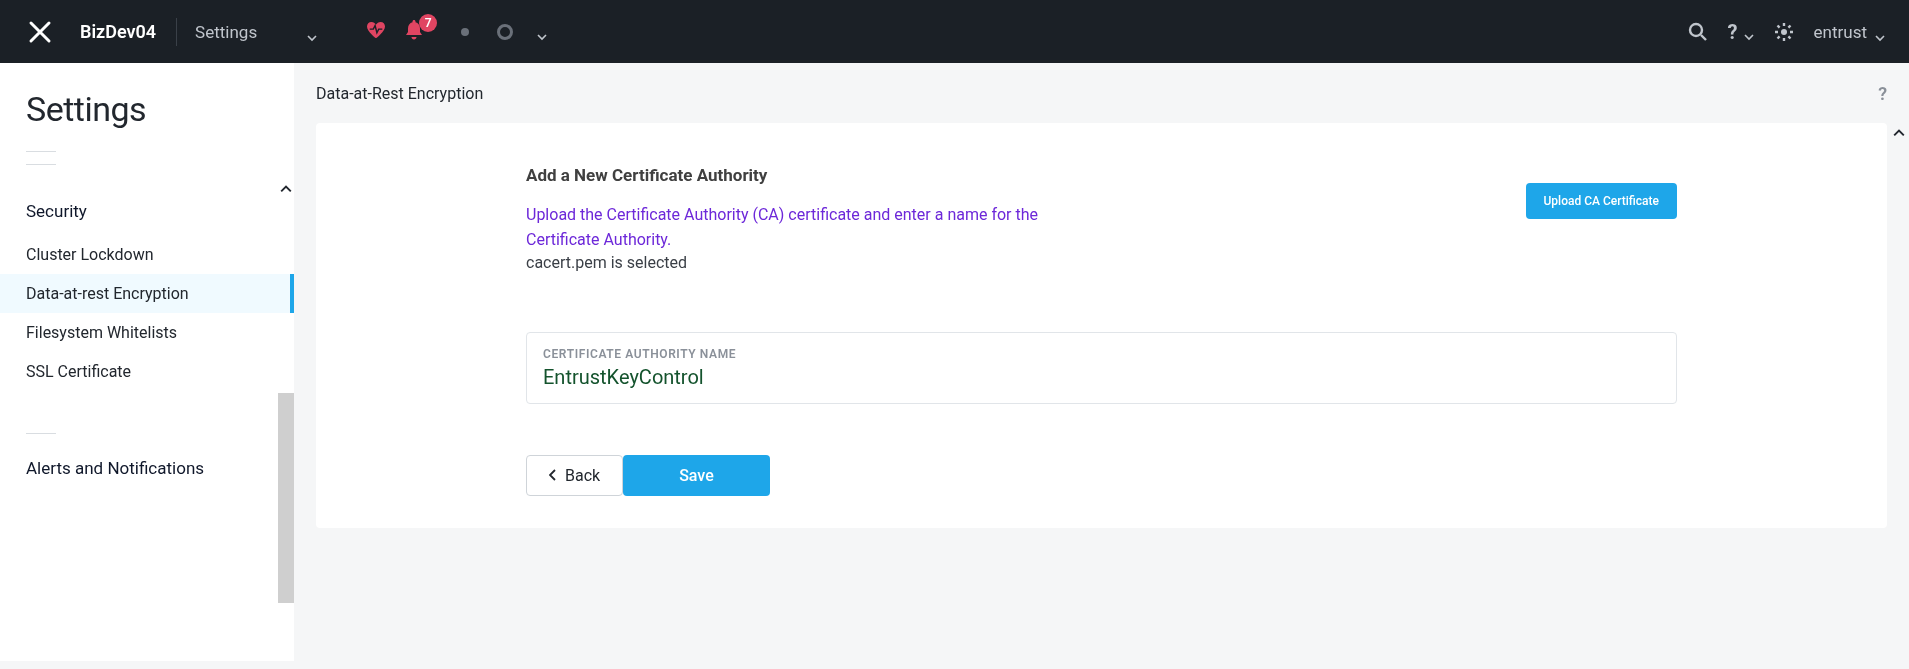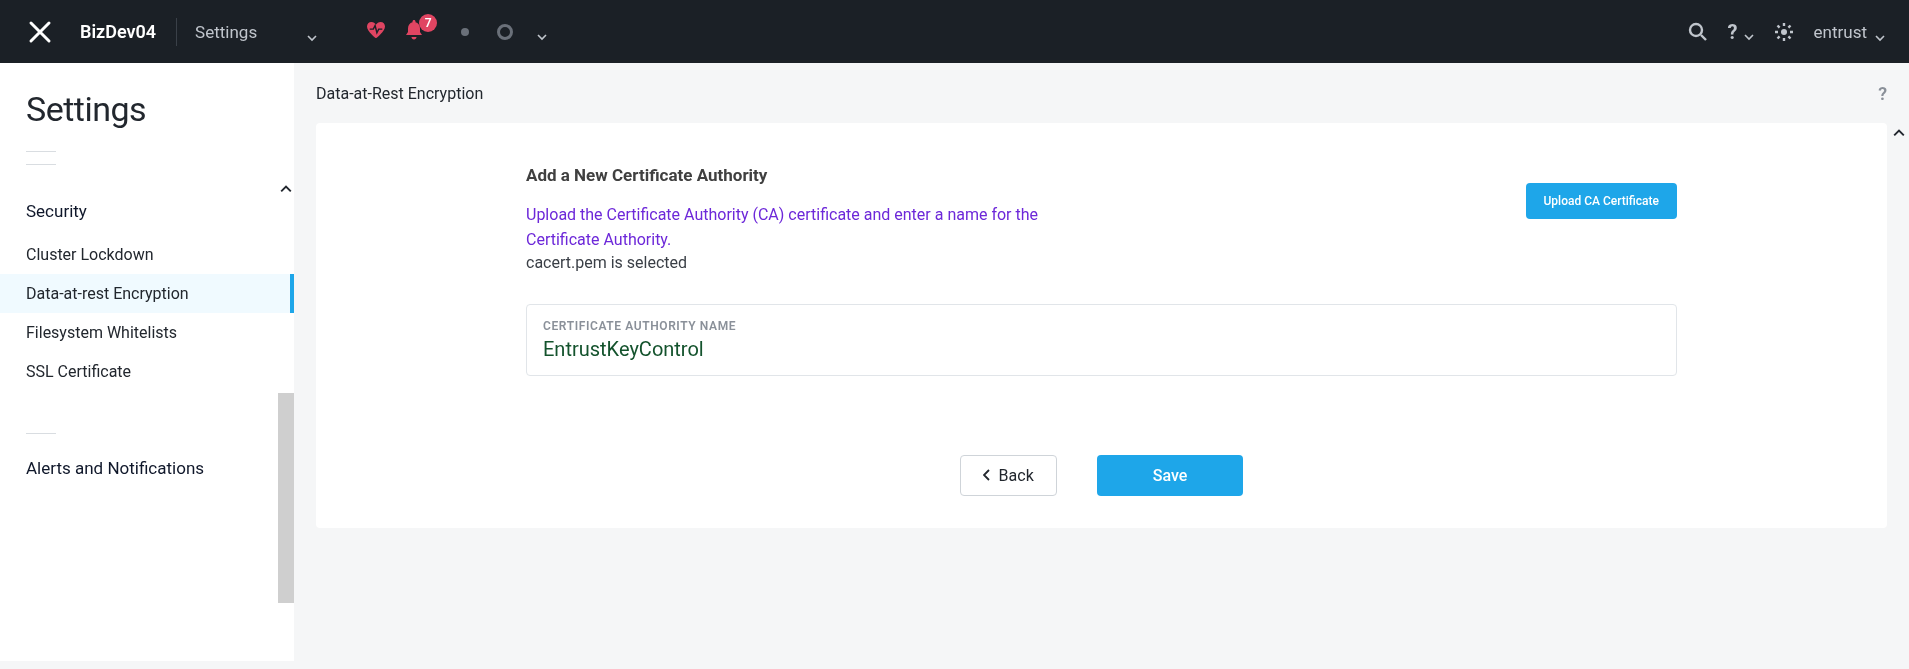--- a/index.html
+++ b/index.html
@@ -83,28 +83,28 @@
     .desc { font-size: 16px; color: #6d28d9; line-height: 1.55; max-width: 560px; }
     .file-line { font-size: 16px; color: #3a3f46; }
 
     .upload-btn {
       position: absolute; top: 60px; right: 210px;
       background: #1ea6e9; color: #fff; border: none;
       font-size: 12px; font-weight: 500; padding: 11px 18px; border-radius: 4px; cursor: pointer;
     }
 
     .field-box {
-      margin-top: 32px;
+      margin-top: 60px;
       border: 1px solid #e1e5e9; border-radius: 4px;
       padding: 14px 16px 14px 16px;
     }
     .field-label { font-size: 12px; letter-spacing: 0.6px; color: #8a9099; font-weight: 600; margin-bottom: 4px; }
     .field-input { border: none; outline: none; font-size: 20px; color: #14532d; width: 100%; background: transparent; }
 
-    .actions { position: absolute; bottom: 32px; left: 210px; right: 210px; display: flex; justify-content: center; align-items: center; gap: 40px; }
+    .actions { position: absolute; bottom: 32px; left: 210px; right: 210px; display: flex; justify-content: flex-start; align-items: center; }
     .back-btn {
       background: #fff; border: 1px solid #cfd4d9; border-radius: 4px;
       padding: 10px 22px; font-size: 16px; color: #22272e; cursor: pointer;
       display: flex; align-items: center; gap: 8px;
     }
     .save-btn {
       background: #1ea6e9; color: #fff; border: none; border-radius: 4px;
       padding: 11px 56px; font-size: 16px; font-weight: 500; cursor: pointer;
     }
 

